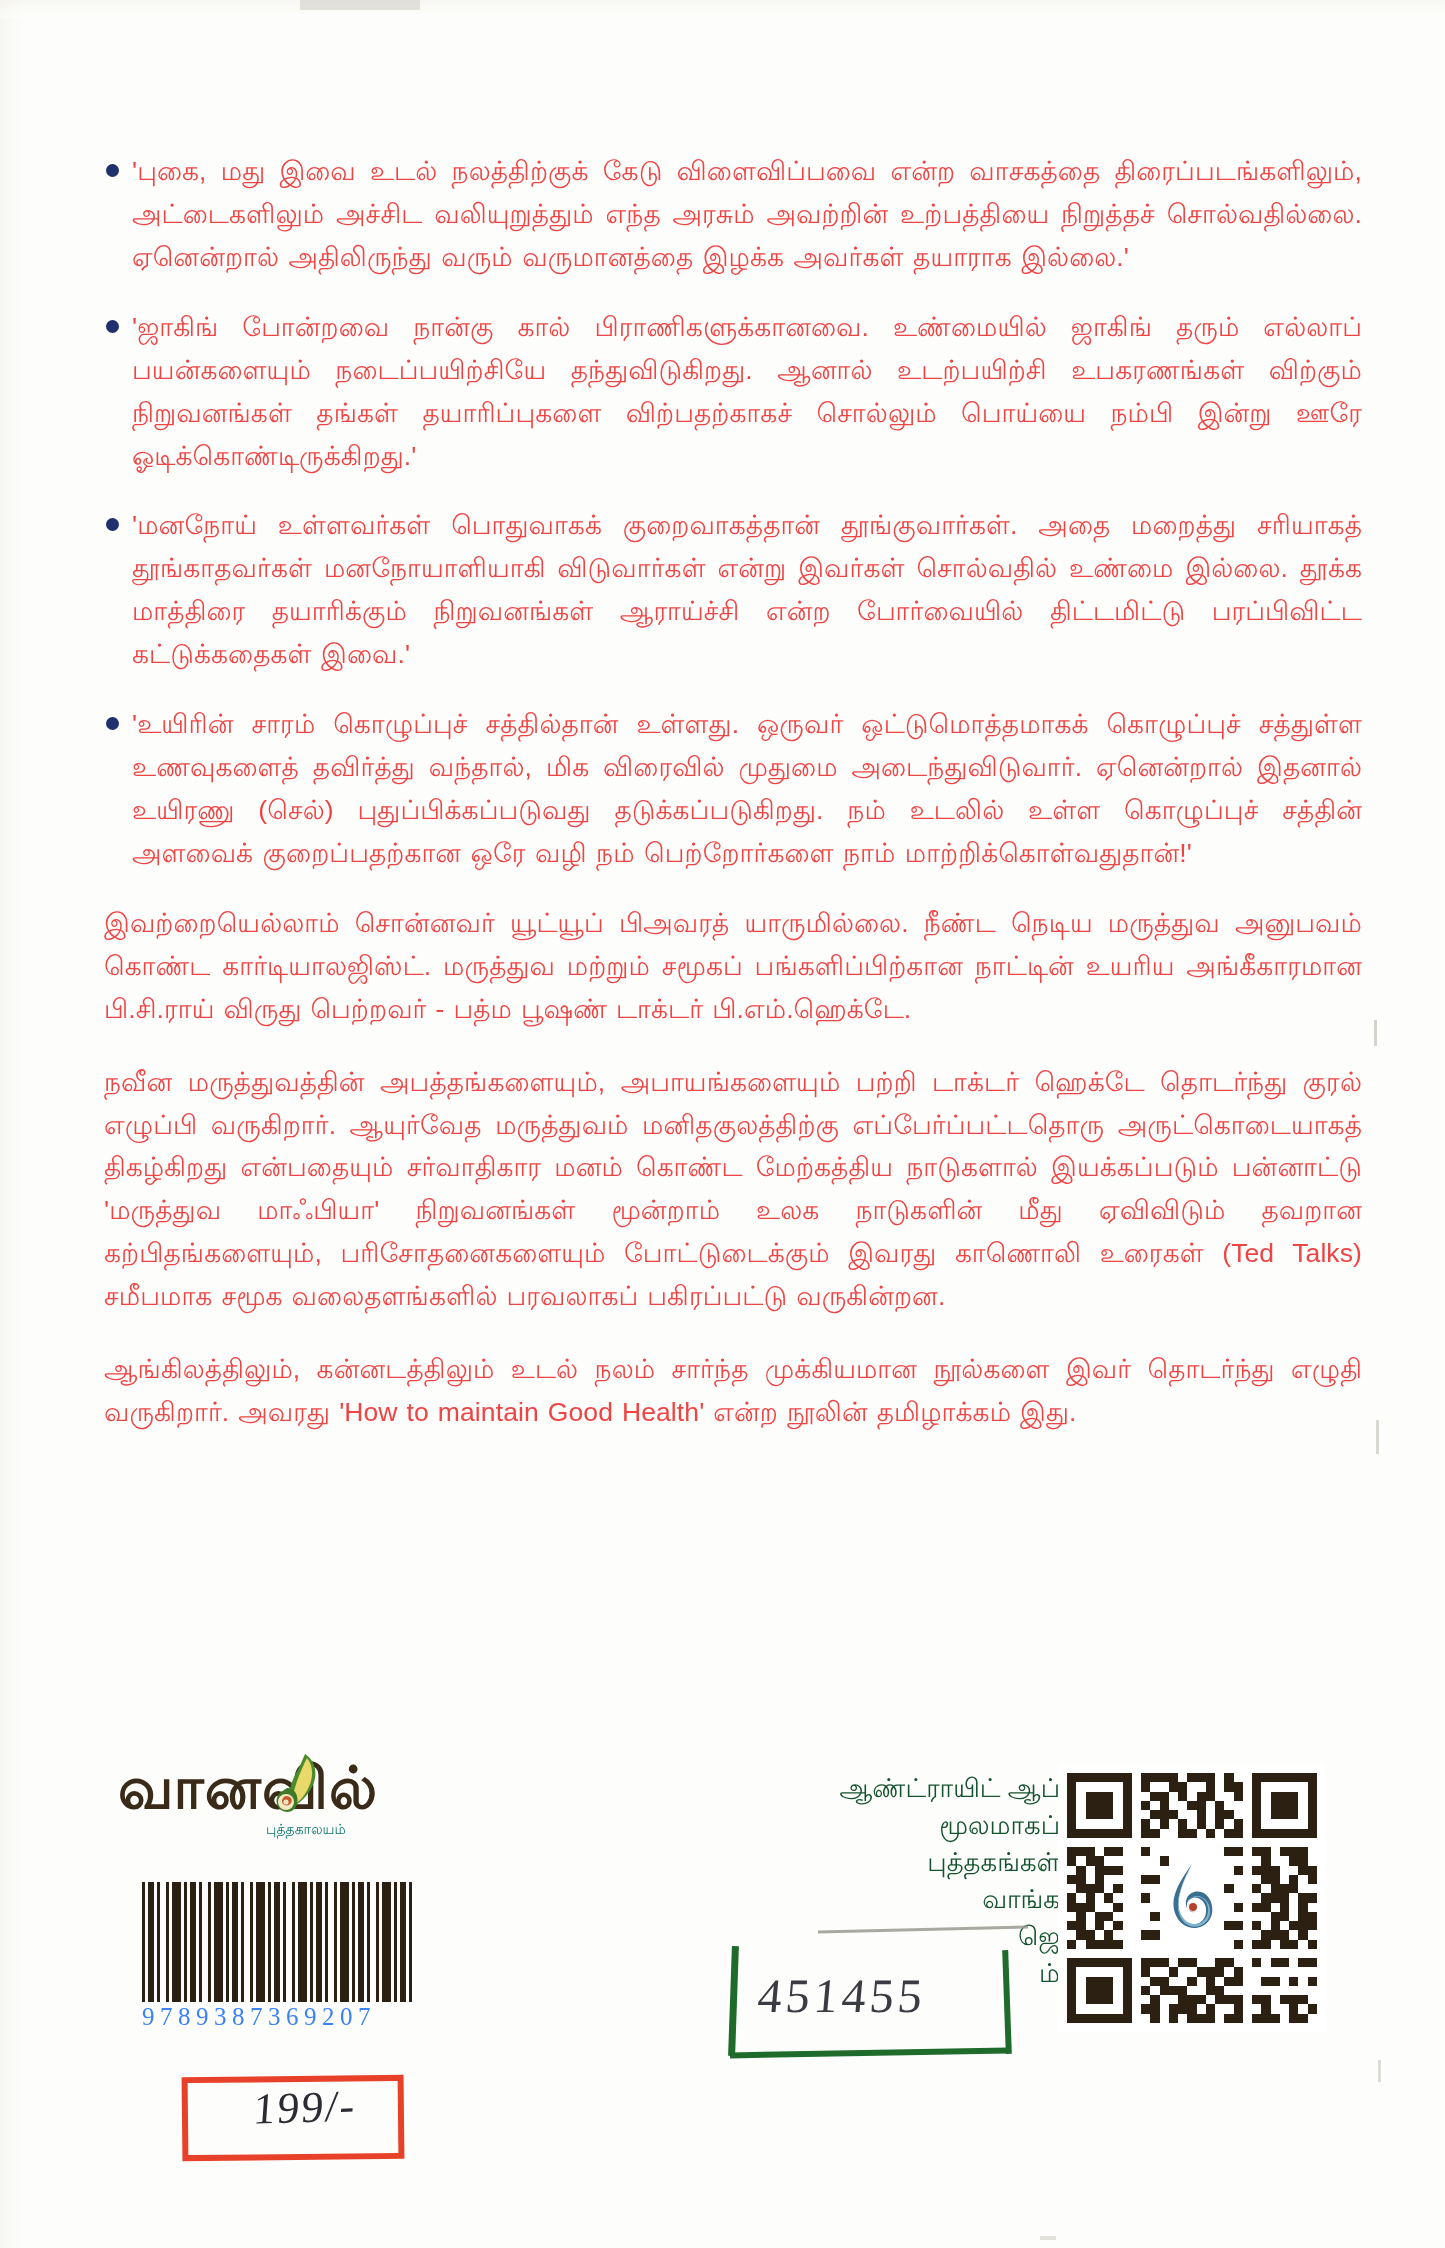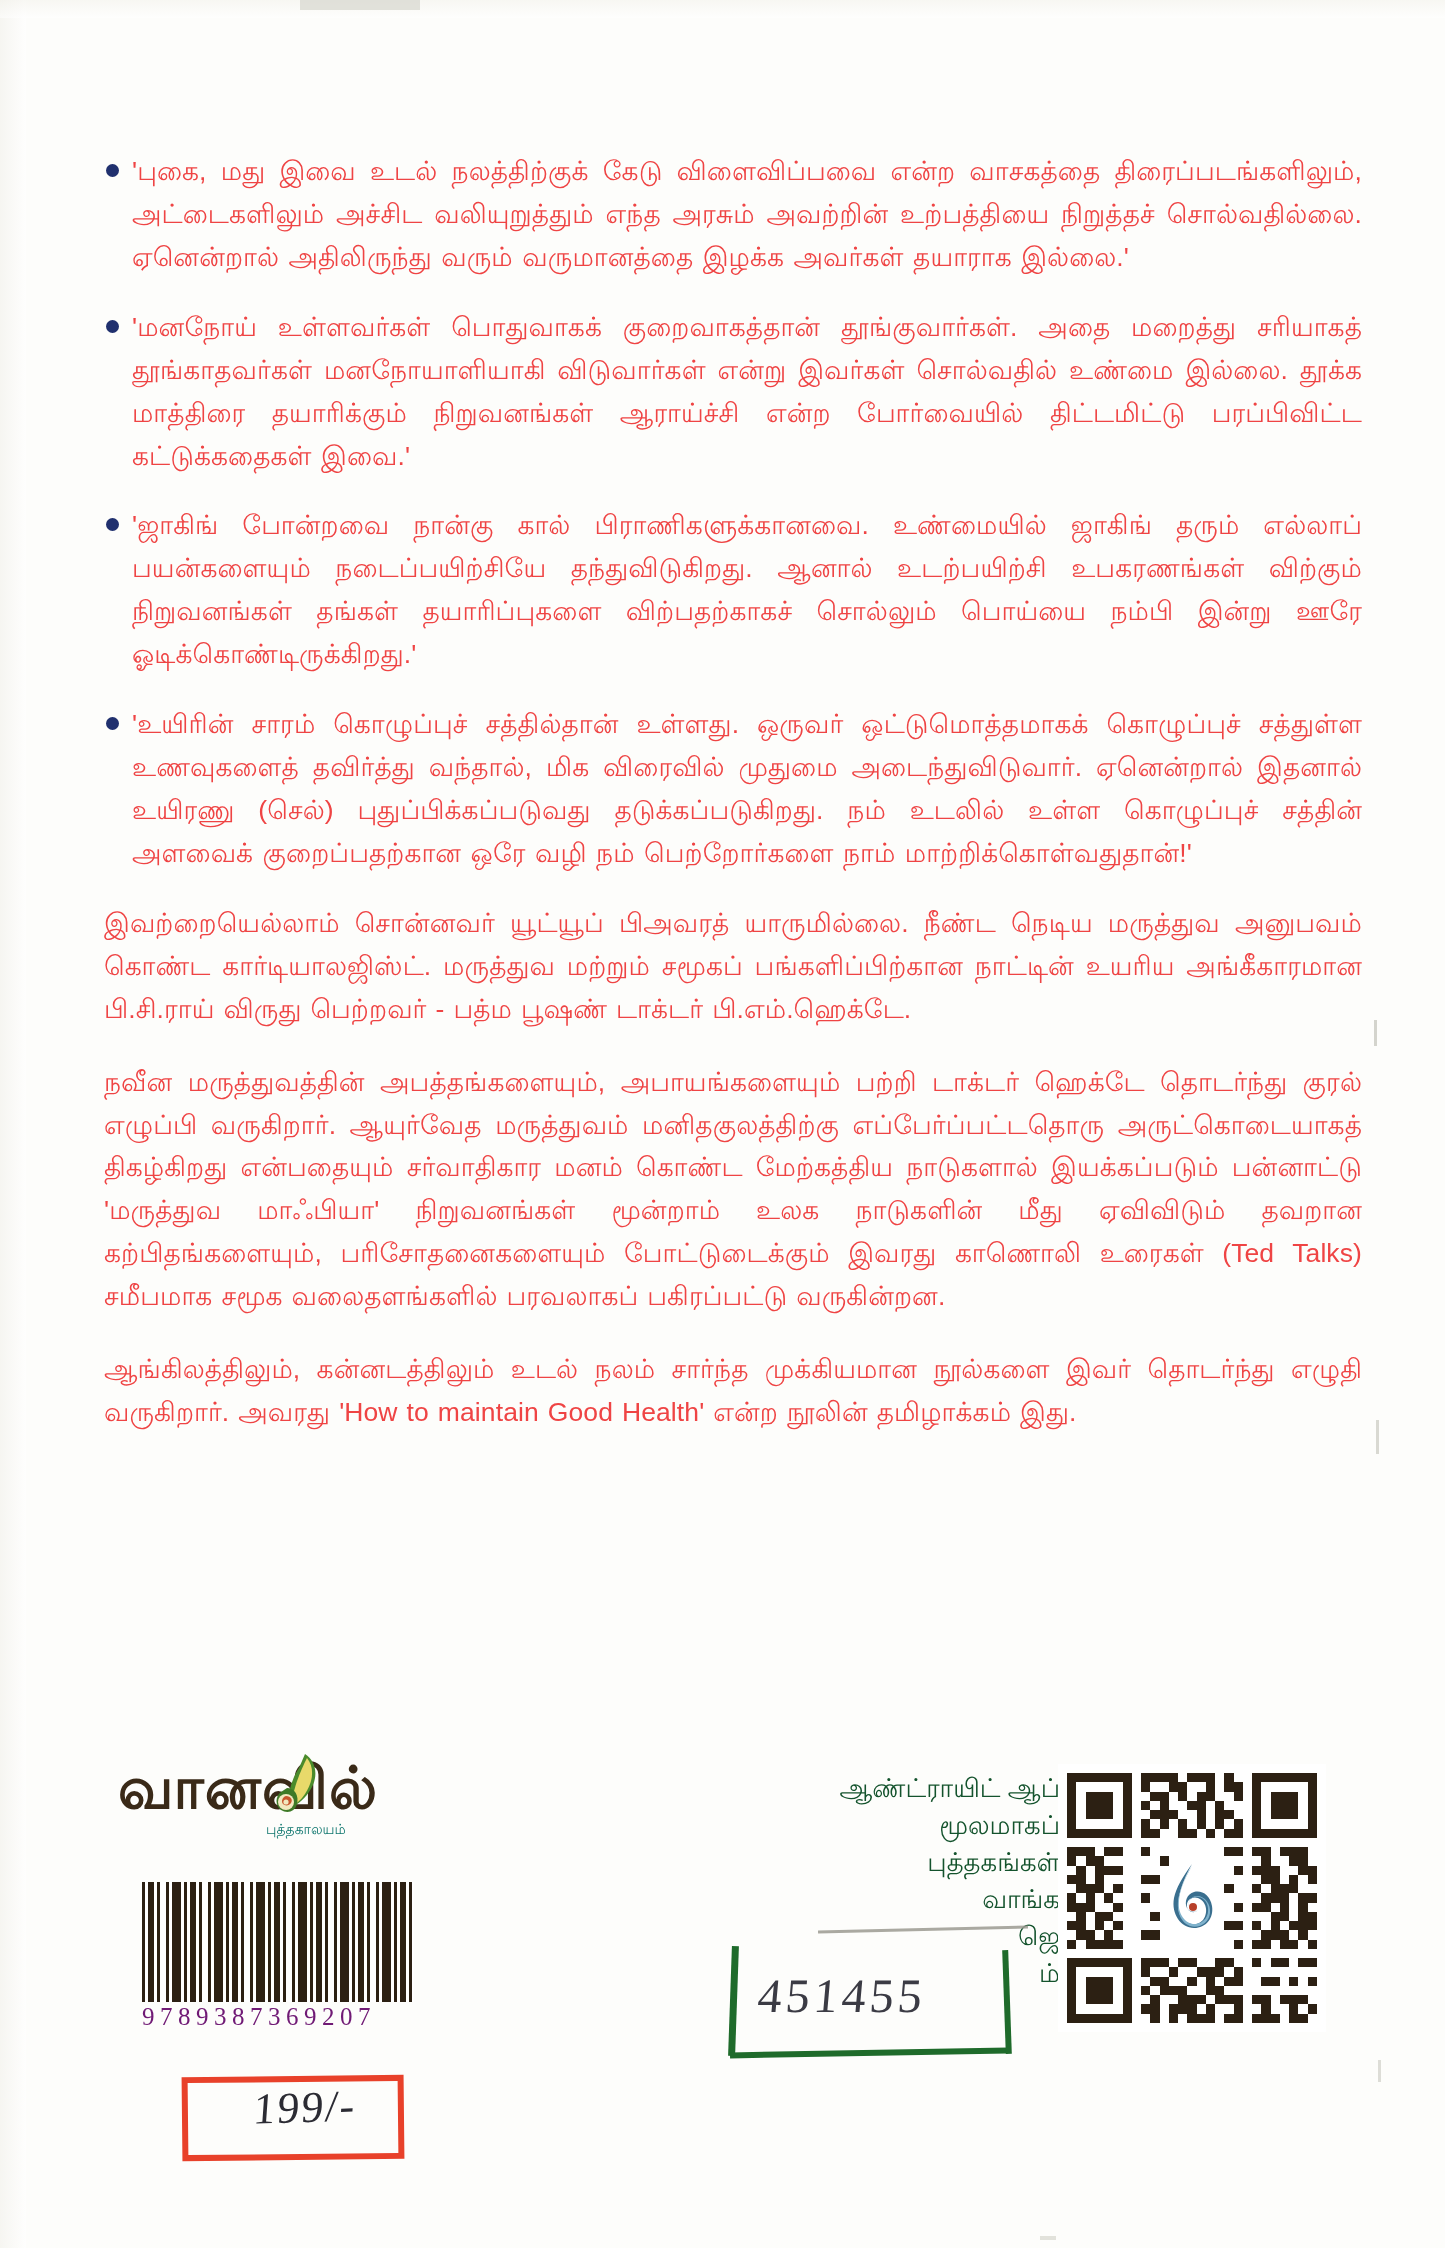--- a/index.html
+++ b/index.html
@@ -194,21 +194,21 @@
       #ffffff 27px, #ffffff 30px,
       #2c2013 30px, #2c2013 39px,
       #ffffff 39px, #ffffff 42px
     );
   }
   .barcode-digits {
     margin-top: 1px;
     font-family: "Liberation Serif", "DejaVu Serif", serif;
     font-size: 25px;
     letter-spacing: 5.5px;
-    color: #701a75;
+    color: #3b82f6;
     white-space: nowrap;
   }
 
   
   .price-box {
     position: absolute;
     left: 182px;
     top: 336px;
     width: 210px;
     height: 72px;
@@ -319,25 +319,25 @@
 
 <div class="content">
 
   <ul class="quote-list">
     <li class="quote-item">
       <span class="bullet-dot"></span>
       <p class="q-text">'புகை, மது இவை உடல் நலத்திற்குக் கேடு விளைவிப்பவை என்ற வாசகத்தை திரைப்படங்களிலும், அட்டைகளிலும் அச்சிட வலியுறுத்தும் எந்த அரசும் அவற்றின் உற்பத்தியை நிறுத்தச் சொல்வதில்லை. ஏனென்றால் அதிலிருந்து வரும் வருமானத்தை இழக்க அவர்கள் தயாராக இல்லை.'</p>
     </li>
     <li class="quote-item">
       <span class="bullet-dot"></span>
-      <p class="q-text">'மனநோய் உள்ளவர்கள் பொதுவாகக் குறைவாகத்தான் தூங்குவார்கள். அதை மறைத்து சரியாகத் தூங்காதவர்கள் மனநோயாளியாகி விடுவார்கள் என்று இவர்கள் சொல்வதில் உண்மை இல்லை. தூக்க மாத்திரை தயாரிக்கும் நிறுவனங்கள் ஆராய்ச்சி என்ற போர்வையில் திட்டமிட்டு பரப்பிவிட்ட கட்டுக்கதைகள் இவை.'</p>
+      <p class="q-text">'ஜாகிங் போன்றவை நான்கு கால் பிராணிகளுக்கானவை. உண்மையில் ஜாகிங் தரும் எல்லாப் பயன்களையும் நடைப்பயிற்சியே தந்துவிடுகிறது. ஆனால் உடற்பயிற்சி உபகரணங்கள் விற்கும் நிறுவனங்கள் தங்கள் தயாரிப்புகளை விற்பதற்காகச் சொல்லும் பொய்யை நம்பி இன்று ஊரே ஓடிக்கொண்டிருக்கிறது.'</p>
     </li>
     <li class="quote-item">
       <span class="bullet-dot"></span>
-      <p class="q-text">'ஜாகிங் போன்றவை நான்கு கால் பிராணிகளுக்கானவை. உண்மையில் ஜாகிங் தரும் எல்லாப் பயன்களையும் நடைப்பயிற்சியே தந்துவிடுகிறது. ஆனால் உடற்பயிற்சி உபகரணங்கள் விற்கும் நிறுவனங்கள் தங்கள் தயாரிப்புகளை விற்பதற்காகச் சொல்லும் பொய்யை நம்பி இன்று ஊரே ஓடிக்கொண்டிருக்கிறது.'</p>
+      <p class="q-text">'மனநோய் உள்ளவர்கள் பொதுவாகக் குறைவாகத்தான் தூங்குவார்கள். அதை மறைத்து சரியாகத் தூங்காதவர்கள் மனநோயாளியாகி விடுவார்கள் என்று இவர்கள் சொல்வதில் உண்மை இல்லை. தூக்க மாத்திரை தயாரிக்கும் நிறுவனங்கள் ஆராய்ச்சி என்ற போர்வையில் திட்டமிட்டு பரப்பிவிட்ட கட்டுக்கதைகள் இவை.'</p>
     </li>
     <li class="quote-item">
       <span class="bullet-dot"></span>
       <p class="q-text">'உயிரின் சாரம் கொழுப்புச் சத்தில்தான் உள்ளது. ஒருவர் ஒட்டுமொத்தமாகக் கொழுப்புச் சத்துள்ள உணவுகளைத் தவிர்த்து வந்தால், மிக விரைவில் முதுமை அடைந்துவிடுவார். ஏனென்றால் இதனால் உயிரணு (செல்) புதுப்பிக்கப்படுவது தடுக்கப்படுகிறது. நம் உடலில் உள்ள கொழுப்புச் சத்தின் அளவைக் குறைப்பதற்கான ஒரே வழி நம் பெற்றோர்களை நாம் மாற்றிக்கொள்வதுதான்!'</p>
     </li>
   </ul>
 
   <div class="para-block">
     <p class="body-text">இவற்றையெல்லாம் சொன்னவர் யூட்யூப் பிஅவரத் யாருமில்லை. நீண்ட நெடிய மருத்துவ அனுபவம் கொண்ட கார்டியாலஜிஸ்ட். மருத்துவ மற்றும் சமூகப் பங்களிப்பிற்கான நாட்டின் உயரிய அங்கீகாரமான பி.சி.ராய் விருது பெற்றவர் - பத்ம பூஷண் டாக்டர் பி.எம்.ஹெக்டே.</p>
     <p class="body-text">நவீன மருத்துவத்தின் அபத்தங்களையும், அபாயங்களையும் பற்றி டாக்டர் ஹெக்டே தொடர்ந்து குரல் எழுப்பி வருகிறார். ஆயுர்வேத மருத்துவம் மனிதகுலத்திற்கு எப்பேர்ப்பட்டதொரு அருட்கொடையாகத் திகழ்கிறது என்பதையும் சர்வாதிகார மனம் கொண்ட மேற்கத்திய நாடுகளால் இயக்கப்படும் பன்னாட்டு 'மருத்துவ மாஃபியா' நிறுவனங்கள் மூன்றாம் உலக நாடுகளின் மீது ஏவிவிடும் தவறான கற்பிதங்களையும், பரிசோதனைகளையும் போட்டுடைக்கும் இவரது காணொலி உரைகள் (Ted Talks) சமீபமாக சமூக வலைதளங்களில் பரவலாகப் பகிரப்பட்டு வருகின்றன.</p>

